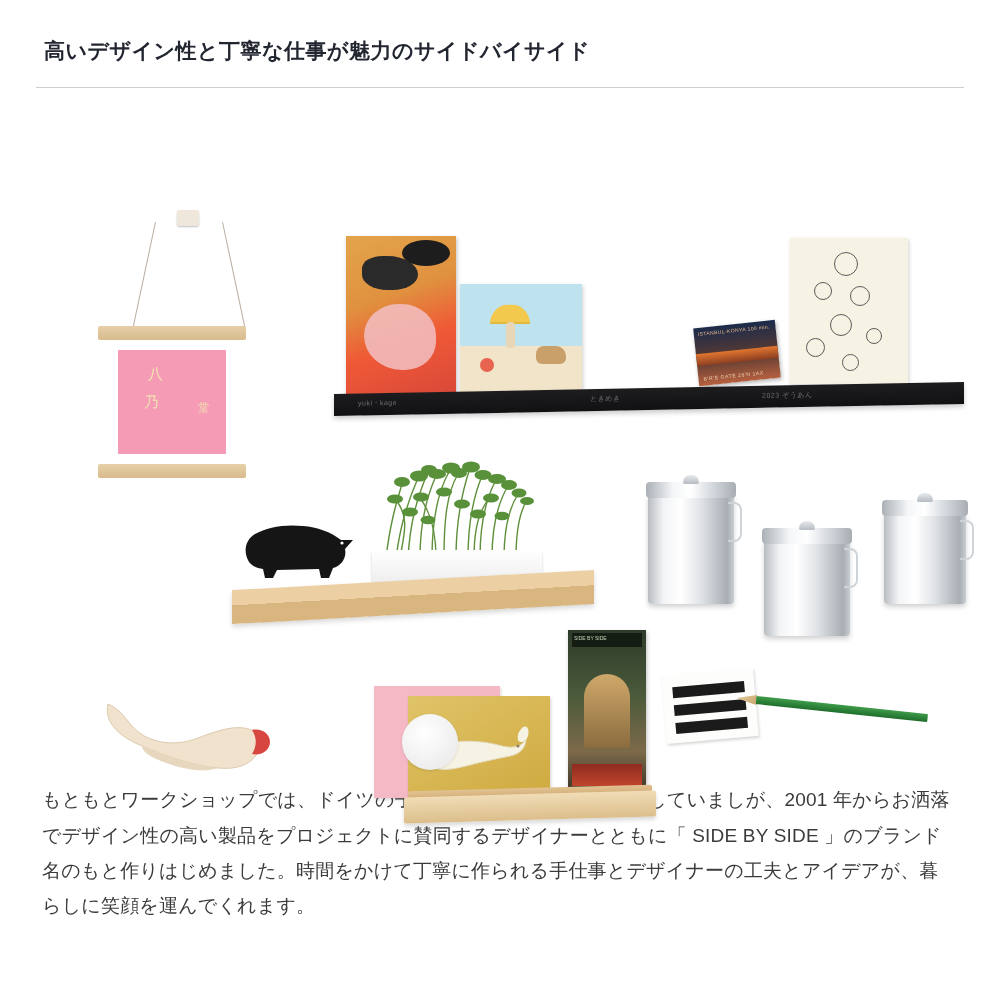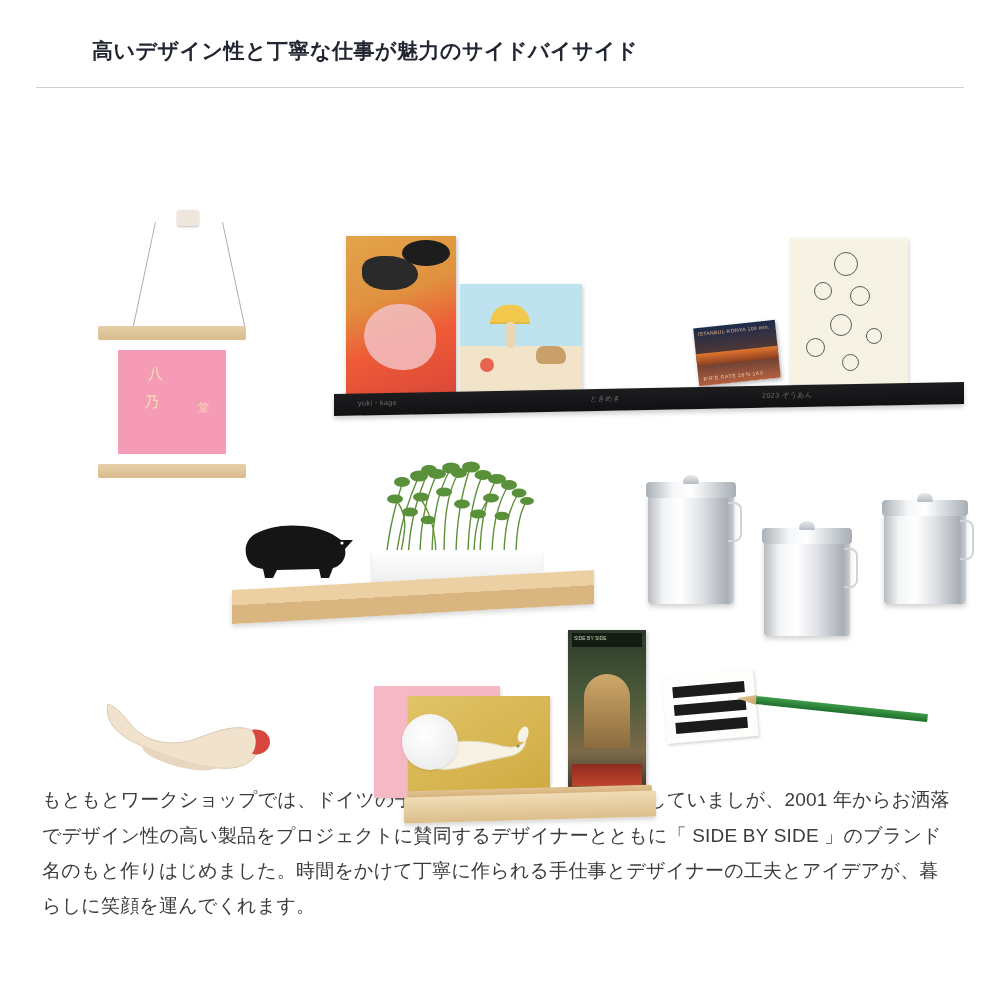--- a/index.html
+++ b/index.html
@@ -23,21 +23,20 @@
   }
   .headline {
     font-size: 21px;
     font-weight: bold;
     color: #222630;
     letter-spacing: 0.5px;
     padding-top: 36px;
     padding-left: 8px;
     line-height: 1.4;
     white-space: nowrap;
-    margin-left: 48px;
   }
   .rule {
     margin-top: 22px;
     height: 1px;
     background: #cfcfcf;
     width: 100%;
   }
 
   
   .photo {

